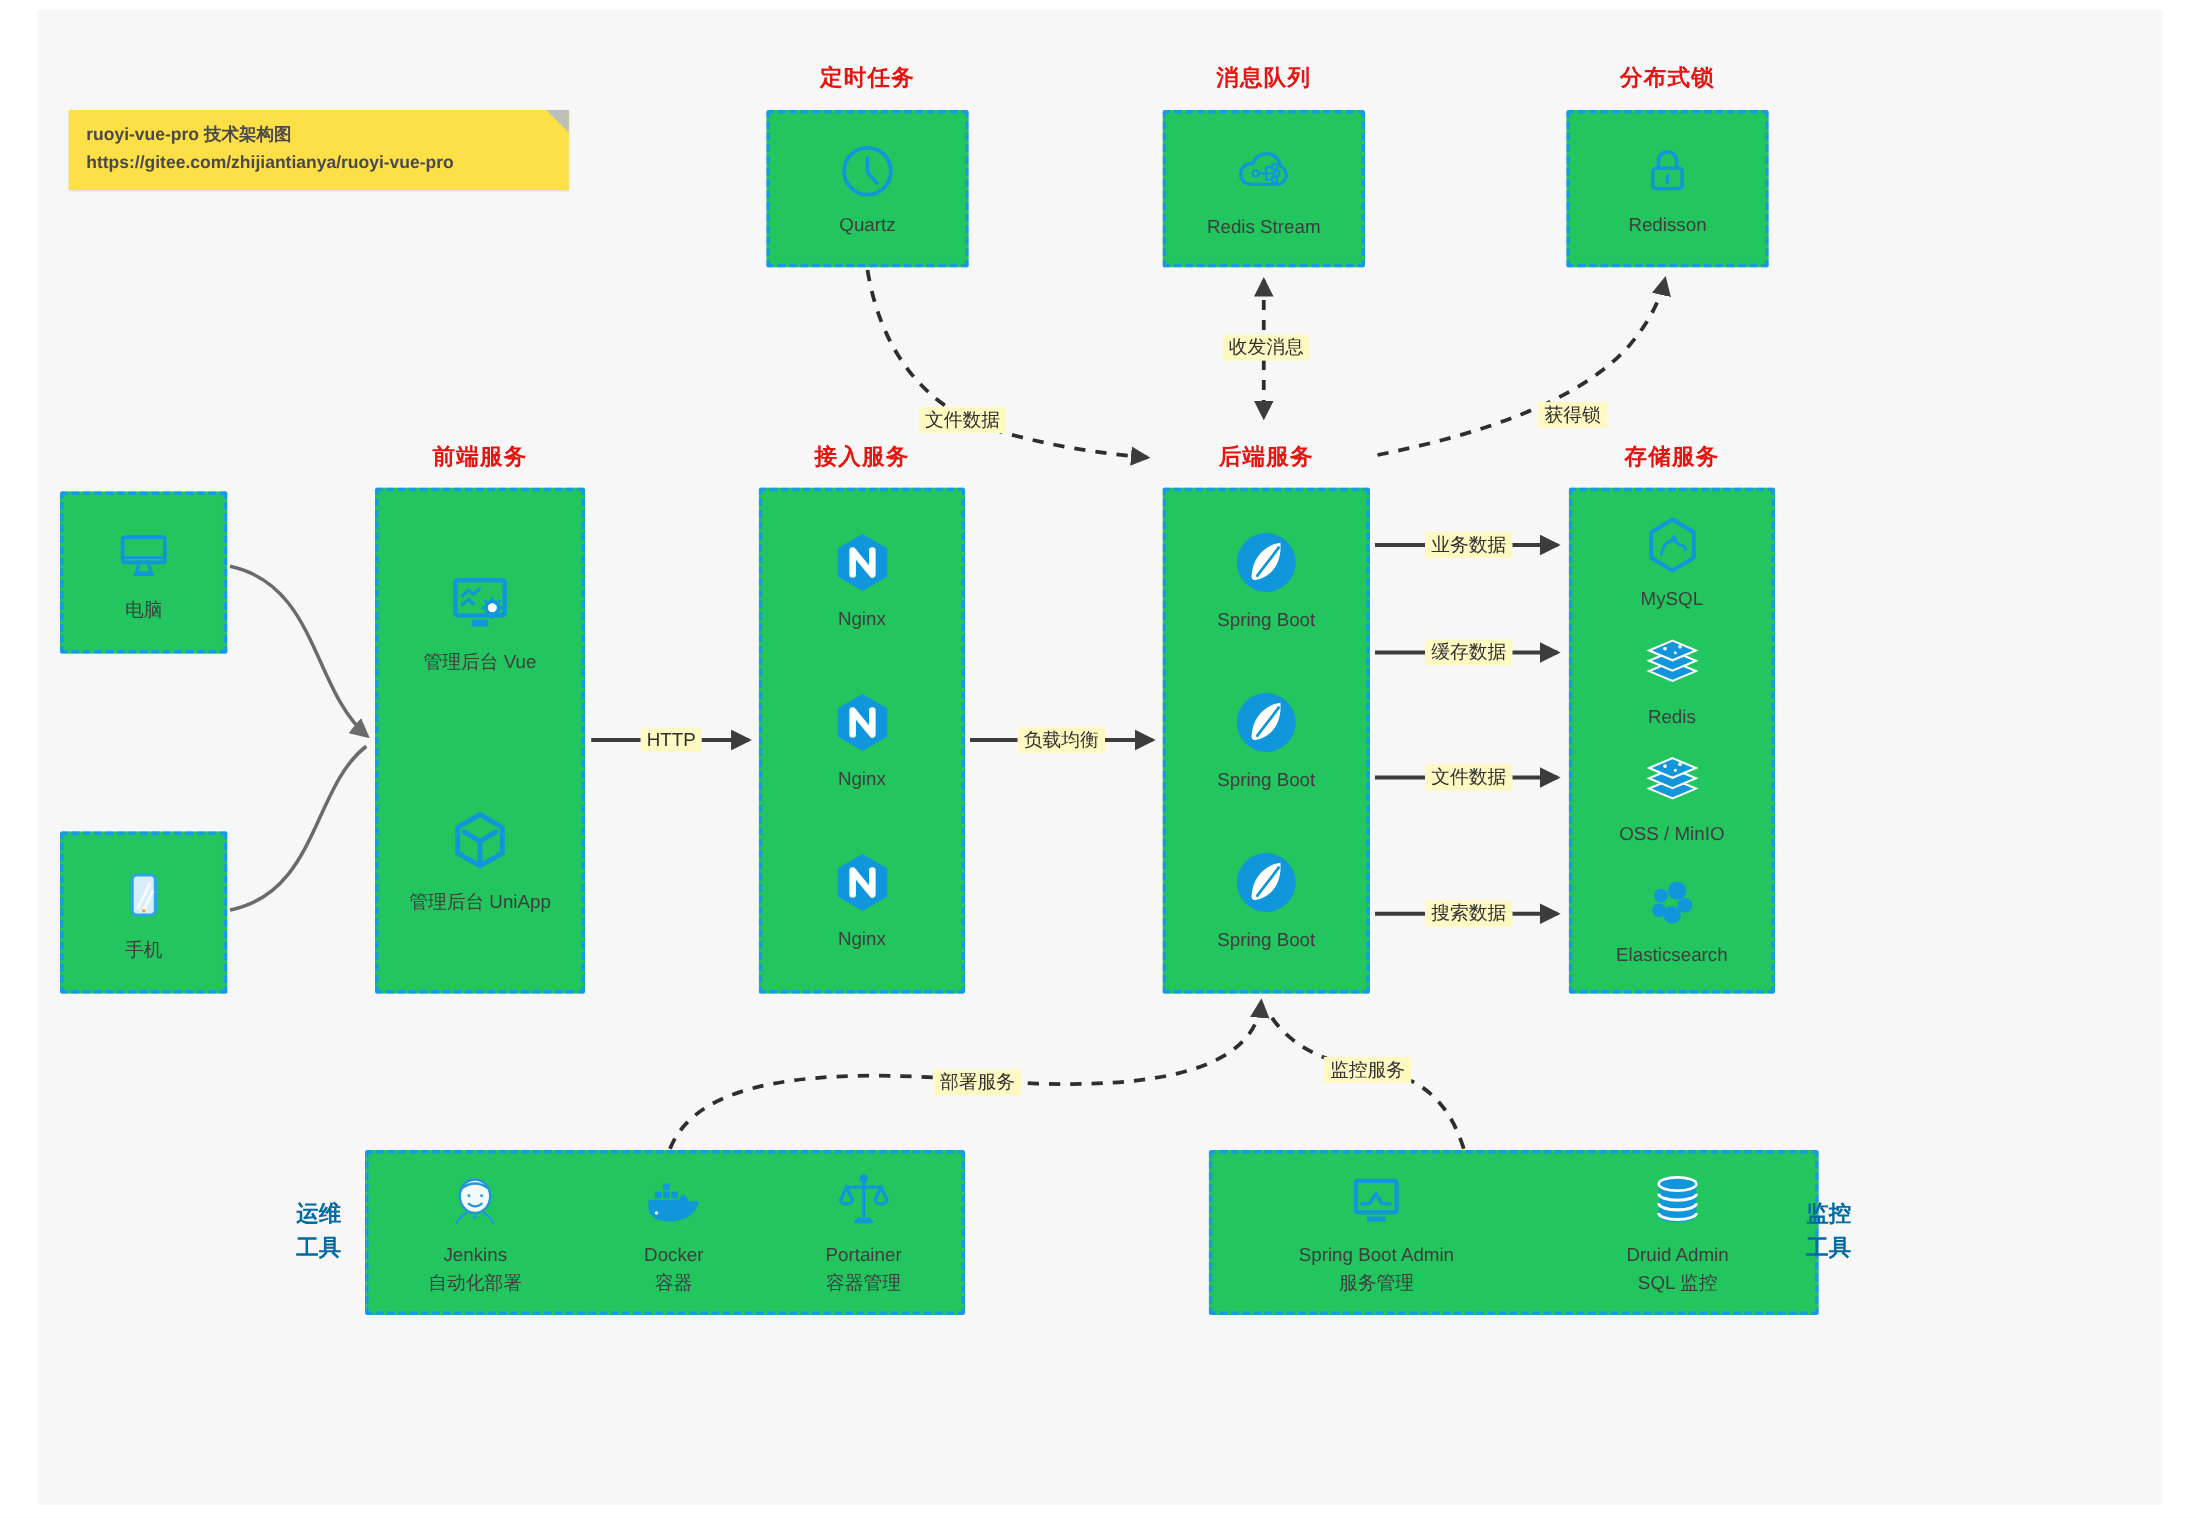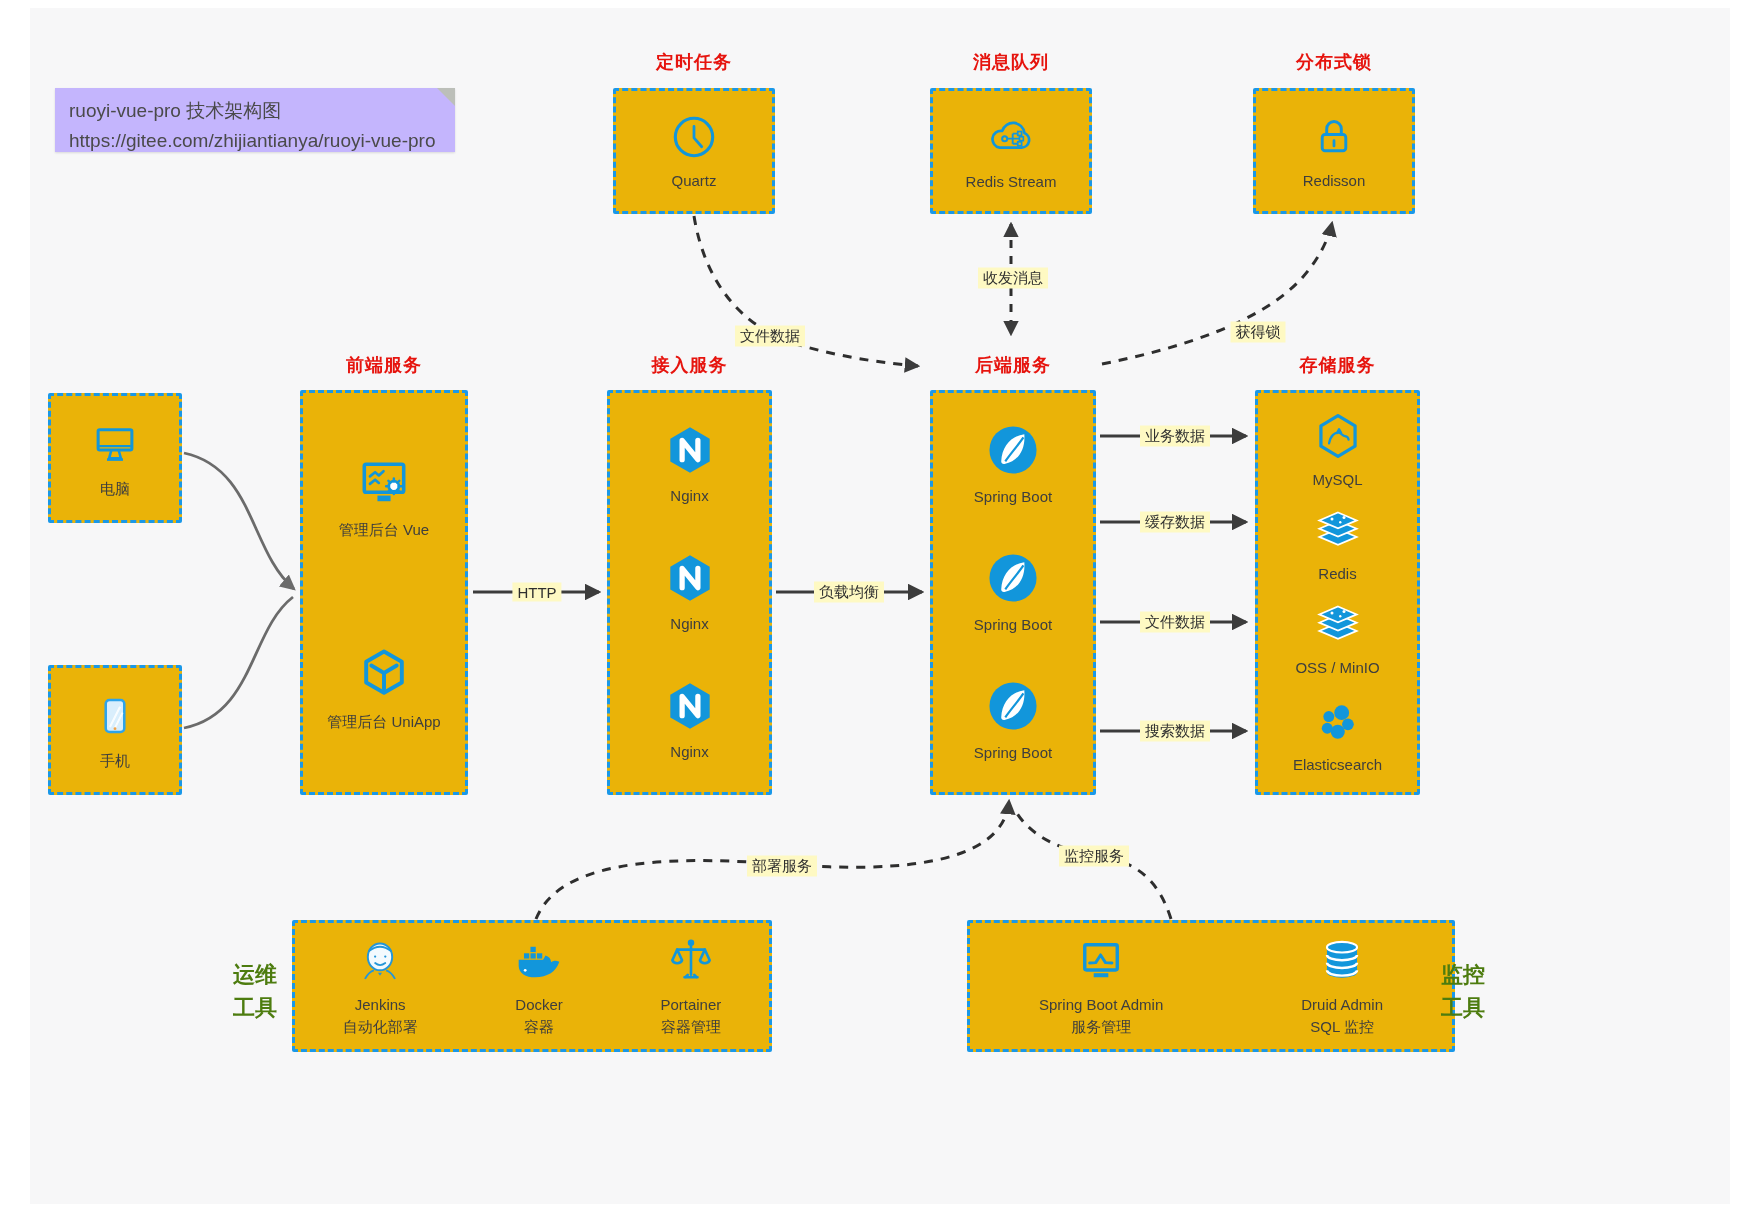--- a/index.html
+++ b/index.html
@@ -1,32 +1,32 @@
 <!DOCTYPE html>
 <html><head>
 <meta charset="utf-8">
 <style>
   html,body{margin:0;padding:0;background:#fff;}
   #canvas{position:relative;width:1757px;height:1214px;background:#fff;overflow:hidden;
           font-family:"Liberation Sans","DejaVu Sans",sans-serif;}
   .panel{position:absolute;left:30px;top:8px;width:1700px;height:1196px;background:#f7f7f8;}
-  .box{position:absolute;background:#eab308;border:3px dashed #1a98e8;border-radius:2px;
+  .box{position:absolute;background:#22c55e;border:3px dashed #1a98e8;border-radius:2px;
        display:flex;flex-direction:column;align-items:center;justify-content:space-around;
        box-sizing:border-box;padding:8px 0;z-index:2;}
   .row-box{flex-direction:row;}
   .g-title{position:absolute;color:#e6140e;font-weight:bold;font-size:18px;text-align:center;z-index:3;letter-spacing:1px;}
-  .side-title{position:absolute;color:#4d7c0f;font-weight:bold;font-size:22px;text-align:center;z-index:3;line-height:1.5;}
+  .side-title{position:absolute;color:#0369a1;font-weight:bold;font-size:18px;text-align:center;z-index:3;line-height:1.5;}
   .item{display:flex;flex-direction:column;align-items:center;gap:7px;}
   .ilabel{font-size:15px;color:#3e3e3e;white-space:nowrap;text-align:center;line-height:1.45;}
   .chip{position:absolute;transform:translate(-50%,-50%);background:#fef9c3;padding:1px 5px;
         font-size:15px;color:#2f2f2f;white-space:nowrap;z-index:6;}
   .overlay{position:absolute;left:0;top:0;z-index:5;pointer-events:none;}
-  .note{position:absolute;left:55px;top:88px;width:400px;height:64px;background:#c4b5fd;
+  .note{position:absolute;left:55px;top:88px;width:400px;height:64px;background:#fde047;
         box-shadow:0 1px 2px rgba(0,0,0,.12);z-index:4;padding:8px 14px;box-sizing:border-box;
-        font-size:19px;color:#4a4a4a;line-height:1.6;}
+        font-size:14px;color:#4a4a4a;line-height:1.6;font-weight:bold;}
   .note .fold{position:absolute;top:0;right:0;width:0;height:0;
         border-top:18px solid #bcbfb9;border-left:18px solid transparent;}
   svg.ic{display:block;}
 </style>
 </head>
 <body>
 
 <div id="canvas">
   <div class="panel"></div>
 

